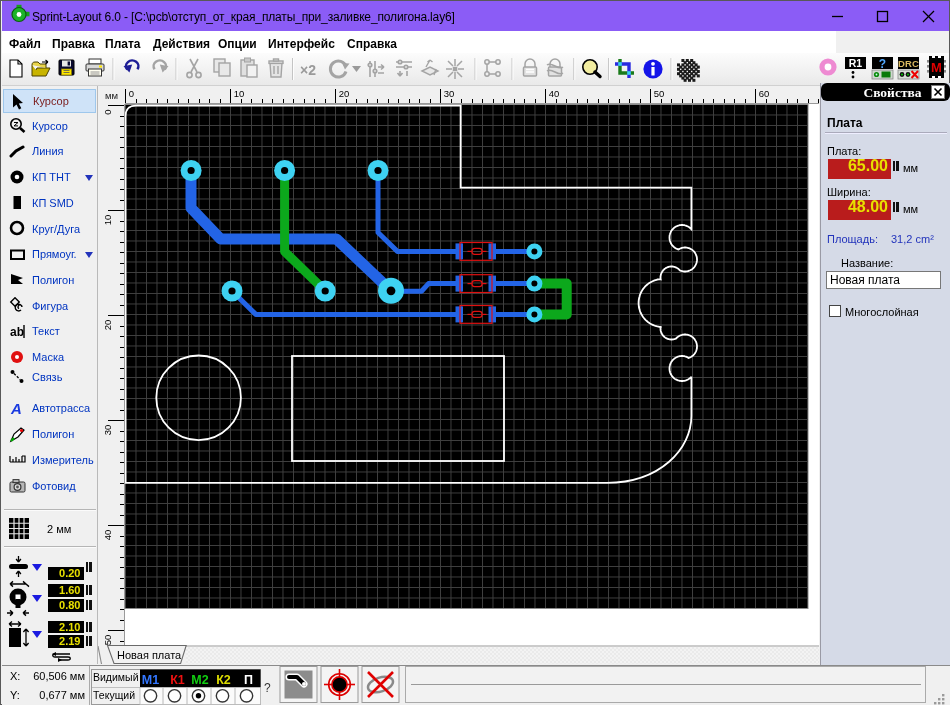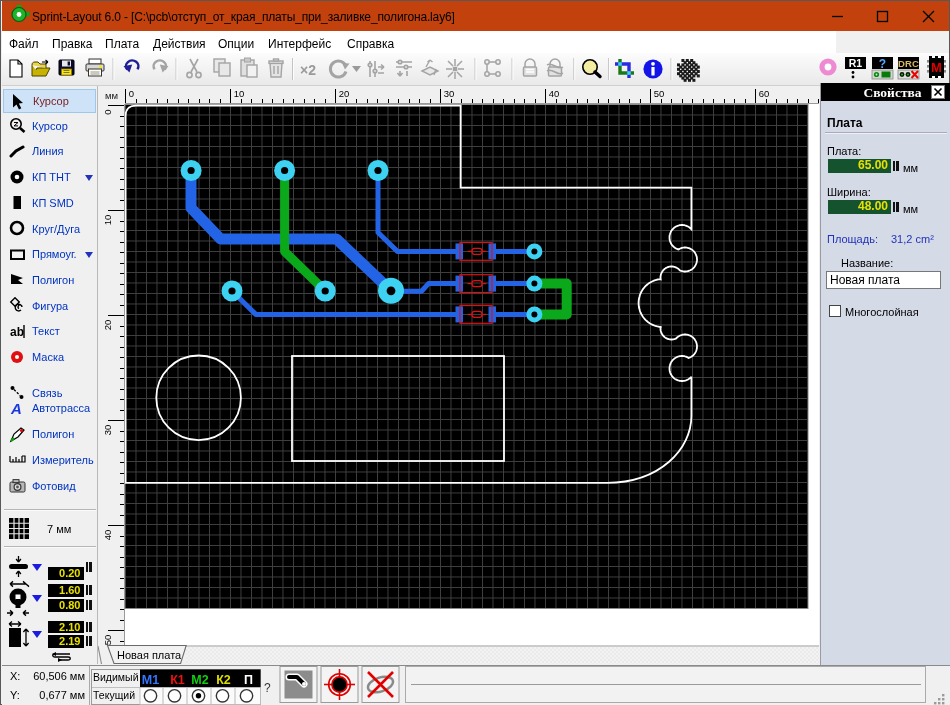--- a/index.html
+++ b/index.html
@@ -1,21 +1,21 @@
 <!DOCTYPE html>
 <html><head>
 <meta charset="utf-8">
 <style>
 * { margin:0; padding:0; box-sizing:border-box; }
 html,body { width:950px; height:705px; overflow:hidden; background:#fff; }
 body { font-family:"Liberation Sans", sans-serif; }
 #win { position:relative; width:950px; height:705px; background:#f0f0f0; border:1px solid #585858; }
-#titlebar { position:absolute; left:1px; top:0; width:947px; height:30px; background:#c2410c; }
+#titlebar { position:absolute; left:1px; top:0; width:947px; height:30px; background:#8b5cf6; }
 #title { position:absolute; left:30px; top:9px; font-size:12px; color:#000; letter-spacing:-0.15px; }
-#menubar { position:absolute; left:1px; top:30px; width:834px; height:22px; background:#fff; font-size:12px; color:#000; }
+#menubar { position:absolute; left:1px; top:30px; width:834px; height:22px; background:#fff; font-size:12px; color:#000;font-weight:bold; }
 #menubar span { position:absolute; top:6px; }
 #toolbar { position:absolute; left:1px; top:52px; width:947px; height:33px;
   background:linear-gradient(#fcfcfc,#e9e9e9); border-bottom:1px solid #d0d0d0; }
 #sidebar { position:absolute; left:1px; top:85px; width:96px; height:578px; background:#f0f0f0; border-right:1px solid #b9b9b9; }
 .tool { position:absolute; left:1px; width:93px; height:24px; }
 .tool .lbl { position:absolute; left:29px; top:5.5px; font-size:11px; color:#0034c0; white-space:nowrap; }
 .tool.sel { background:#cfe3f8; border:1px solid #9ec7ec; }
 .tool.sel .lbl { color:#7c2020; }
 .tool svg { position:absolute; left:6px; top:3px; }
 .tool .dd { position:absolute; left:82px; top:9px; width:0; height:0;
@@ -26,28 +26,28 @@
 .spin { position:absolute; width:6px; height:10px; }
 .spin i { position:absolute; top:0; width:2.4px; height:10px; background:#111; }
 .spin i:first-child { left:0; } .spin i:last-child { left:3.4px; }
 .ddb { position:absolute; width:0; height:0; border-left:5px solid transparent; border-right:5px solid transparent; border-top:7px solid #1a1ae0; }
 #rcorner { position:absolute; left:97px; top:85px; width:27px; height:18px; background:#f0f0f0; }
 #rtop { position:absolute; left:124px; top:85px; width:694px; height:18px; background:#f0f0f0; }
 #rleft { position:absolute; left:97px; top:103px; width:27px; height:541px; background:#f0f0f0; }
 #canvas { position:absolute; left:124px; top:103px; width:694px; height:541px; background:#fff; }
 #tabrow { position:absolute; left:97px; top:644px; width:721px; height:20px; background:#f0f0f0; }
 #rpanel { position:absolute; left:819px; top:82px; width:130px; height:585px; background:#d5dae7; border-left:1px solid #9a9aa5; }
-#rphead { position:absolute; left:0; top:0; width:129px; height:18px; background:#000; }
+#rphead { position:absolute; left:0; top:0; width:129px; height:18px; background:#000;border-radius:6px; }
 #rphead .t { position:absolute; left:14px; right:0; top:2px; text-align:center; color:#fff;
   font-family:"Liberation Serif", serif; font-weight:bold; font-size:13.5px; }
 #rpclose { position:absolute; right:5px; top:2px; width:14px; height:14px; background:#fff; border:1px solid #777; }
 #rpclose svg { display:block; margin:0 auto; margin-top:0px; }
 .rp { position:absolute; font-size:11px; color:#000; }
-.rpblack { position:absolute; left:7px; width:63px; height:14px; background:#14532d; color:#e8e000;
-  font-size:12px; font-weight:bold; text-align:right; padding-right:3px; line-height:13px; }
+.rpblack { position:absolute; left:7px; width:63px; height:20px; background:#b91c1c; color:#e8e000;
+  font-size:16px; font-weight:bold; text-align:right; padding-right:3px; line-height:13px; }
 #statusbar { position:absolute; left:1px; top:664px; width:948px; height:40px; background:#f0f0f0; border-top:1px solid #8a8a8a; }
 #xy { position:absolute; left:0px; top:0px; width:88px; height:40px; border-right:1px solid #aaa; font-size:11px; }
 #xy div { position:absolute; left:8px; right:4px; }
 </style>
 </head>
 <body>
 <div id="win">
   <div id="titlebar">
     <svg width="22" height="26" style="position:absolute;left:8px;top:2px" viewBox="0 0 22 26">
       <rect x="6.5" y="1.8" width="5" height="5.5" fill="#17a01c"></rect>
@@ -357,21 +357,21 @@
         </svg>
         <span class="lbl">Текст</span>
       </div>
       <div class="tool" style="top:259.5px">
         <svg width="17" height="17" viewBox="0 0 17 17">
           <circle cx="8" cy="8" r="6" fill="#e01010"></circle>
           <circle cx="8" cy="8" r="2" fill="#fff"></circle>
         </svg>
         <span class="lbl">Маска</span>
       </div>
-      <div class="tool" style="top:295px">
+      <div class="tool" style="top:279px">
         <svg width="17" height="17" viewBox="0 0 17 17">
           <circle cx="3.5" cy="4" r="2" fill="#000"></circle>
           <circle cx="12.5" cy="13" r="2" fill="#000"></circle>
           <path d="M5,5.5 L11,11.5" stroke="#000" stroke-width="1.3" stroke-dasharray="2.4,1.6"></path>
         </svg>
         <span class="lbl">Связь</span>
       </div>
       <div class="tool" style="top:310.9px">
         <svg width="17" height="17" viewBox="0 0 17 17">
           <text x="2" y="14" font-size="15" font-weight="bold" fill="#1a3ae0" font-style="italic">A</text>
@@ -399,21 +399,21 @@
           <circle cx="8.5" cy="10" r="3.4" fill="#ddd" stroke="#333" stroke-width="1.2"></circle>
           <circle cx="8.5" cy="10" r="1.4" fill="#555"></circle>
         </svg>
         <span class="lbl">Фотовид</span>
       </div>
       <div class="sep" style="top:423px"></div>
       <div style="position:absolute;left:7px;top:432px;width:20px;height:21px;background:#000"></div>
       <svg style="position:absolute;left:7px;top:432px" width="20" height="21" viewBox="0 0 20 21">
         <path d="M5,0 V21 M10,0 V21 M15,0 V21 M0,5.25 H20 M0,10.5 H20 M0,15.75 H20" stroke="#e8e8e8" stroke-width="1.2"></path>
       </svg>
-      <div style="position:absolute;left:45px;top:437px;font-size:11px;color:#000">7 мм</div>
+      <div style="position:absolute;left:45px;top:437px;font-size:11px;color:#000">2 мм</div>
       <div class="sep" style="top:460px"></div>
       <svg style="position:absolute;left:5px;top:470px" width="24" height="21" viewBox="0 0 24 21">
       <rect x="2" y="8" width="19" height="5" rx="2.5" fill="#000"></rect>
       <path d="M11.5,0 V6 M11.5,6 l-2.4,-3 M11.5,6 l2.4,-3 M11.5,21 V15 M11.5,15 l-2.4,3 M11.5,15 l2.4,3" stroke="#000" stroke-width="1.3" fill="none"></path>
     </svg>
       <div class="ddb" style="left:30px;top:478px"></div>
       <div class="numbox" style="left:45.5px;top:481px">0.20</div>
       <div class="spin" style="left:84px;top:475.5px">
         <i></i>
         <i></i>

